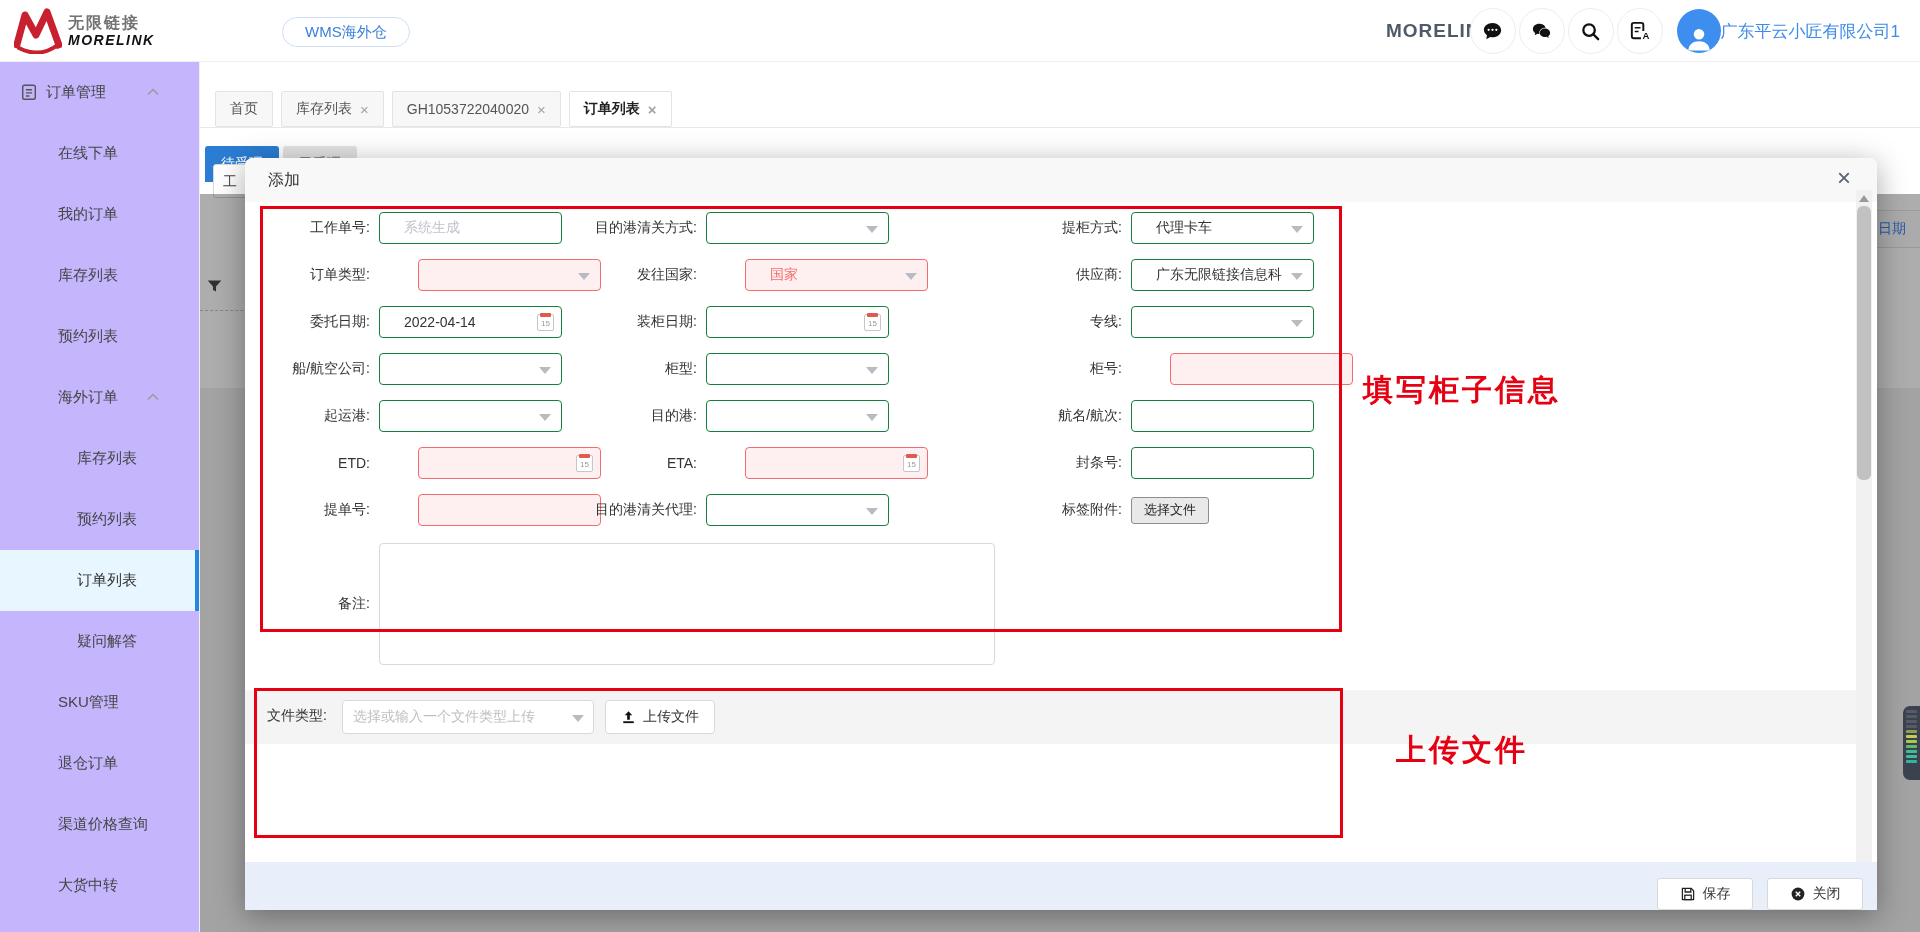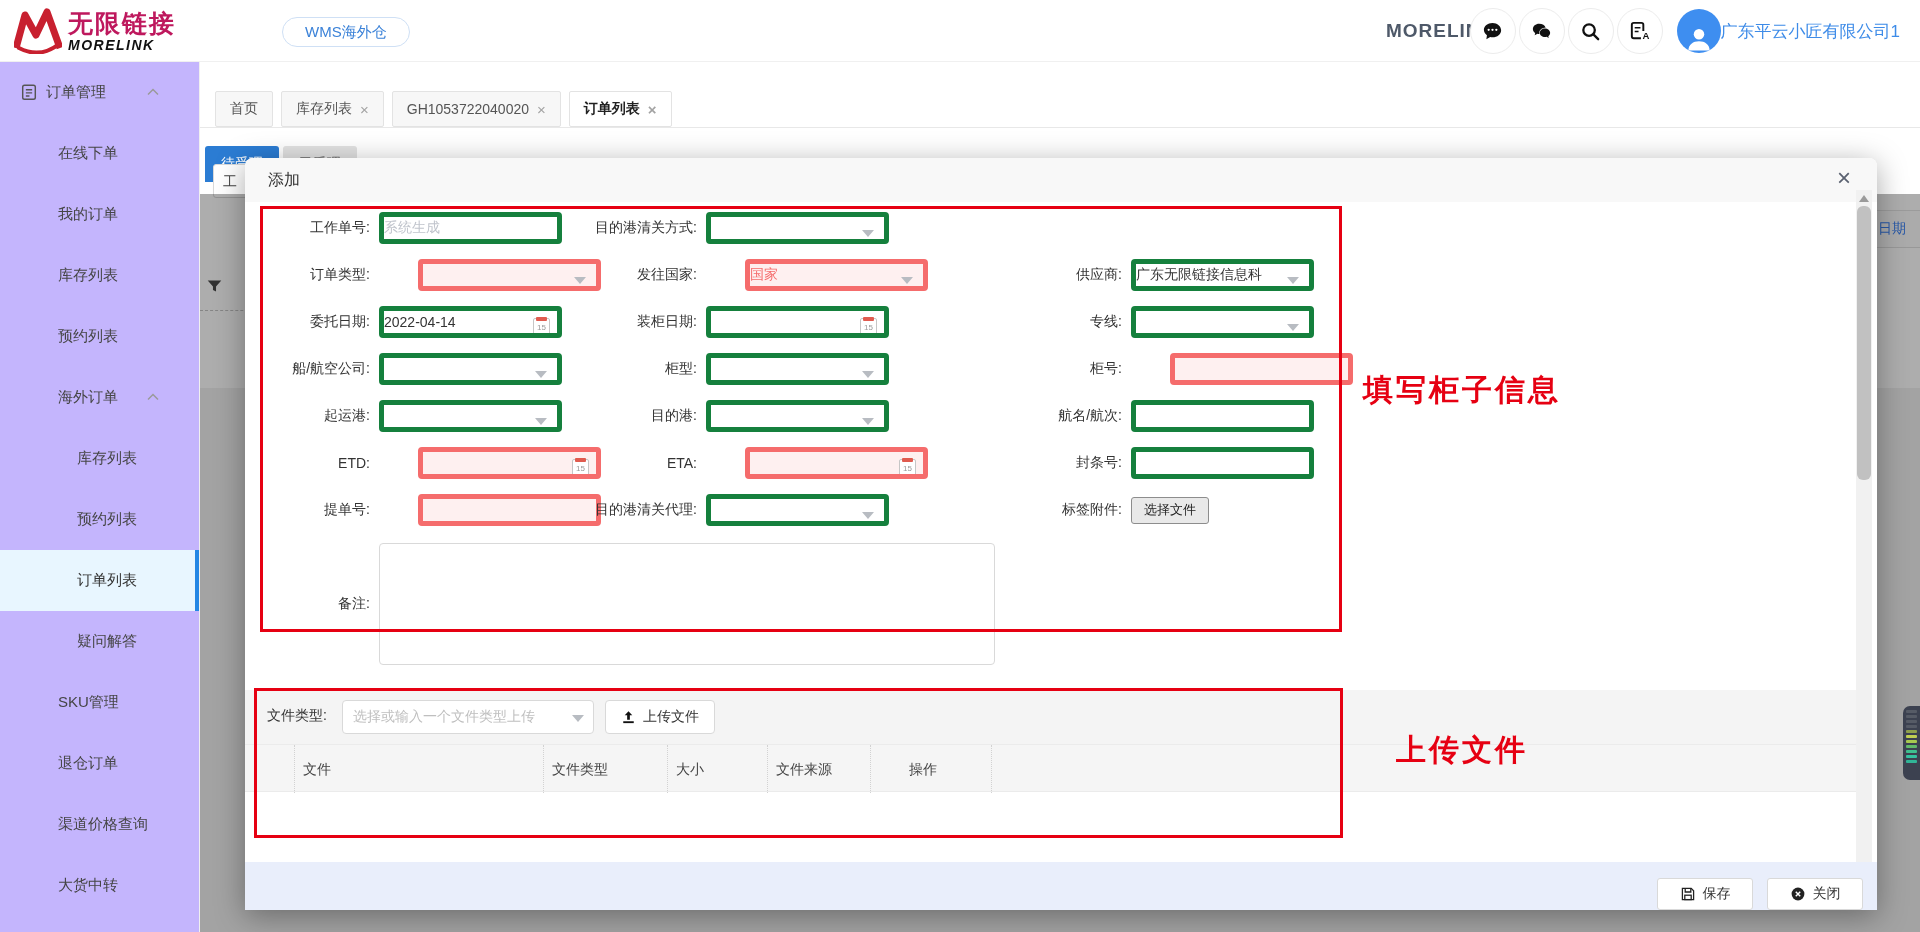--- a/index.html
+++ b/index.html
@@ -5,21 +5,21 @@
   * { box-sizing: border-box; margin: 0; padding: 0; }
   html,body { width:1920px; height:932px; overflow:hidden; }
   body { font-family:"Liberation Sans","DejaVu Sans",sans-serif; font-size:14px; color:#333; background:#fff; }
   .page { position:relative; width:1920px; height:932px; overflow:hidden; }
 
   
   .topbar { position:absolute; left:0; top:0; width:1920px; height:62px; background:#fff; border-bottom:1px solid #f0f0f0; z-index:20; }
   .brand { position:absolute; left:14px; top:8px; display:flex; align-items:center; }
   .brand-mark { width:48px; height:46px; }
   .brand-txt { margin-left:6px; line-height:1; }
-  .brand-cn { font-size:25px; font-weight:bold; color:#be185d; letter-spacing:2px; }
+  .brand-cn { font-size:16px; font-weight:bold; color:#737373; letter-spacing:2px; }
   .brand-en { font-size:14px; font-weight:bold; font-style:italic; color:#111; letter-spacing:1.5px; margin-top:2px; }
   .ws-tag { position:absolute; left:282px; top:17px; height:30px; padding:0 22px; border:1px solid #cfe0f5; border-radius:16px; color:#3b82d8; font-size:15px; display:flex; align-items:center; background:#fff; }
   .top-right { position:absolute; right:20px; top:0; height:62px; display:flex; align-items:center; }
   .ml-label { font-size:19px; font-weight:bold; color:#4e5969; letter-spacing:1px; margin-right:-14px; position:relative; z-index:1; }
   .cicon { width:46px; height:46px; border:1px solid #ececec; border-radius:50%; background:#fff; display:flex; align-items:center; justify-content:center; margin-left:3px; position:relative; z-index:2; }
   .cicon svg { width:23px; height:23px; }
   .avatar { width:44px; height:44px; border-radius:50%; background:#3e8ef0; display:flex; align-items:flex-end; justify-content:center; overflow:hidden; margin-left:14px; }
   .avatar svg { width:30px; height:30px; }
   .company { color:#3d8be8; font-size:17px; white-space:nowrap; }
 
@@ -62,21 +62,21 @@
   .btn { height:32px; min-width:96px; background:#fff; border:1px solid #d9d9d9; border-radius:3px; display:flex; align-items:center; justify-content:center; font-size:14px; color:#333; margin-left:14px; cursor:pointer; }
   .btn svg { width:16px; height:16px; margin-right:7px; }
 
   
   .g { position:absolute; display:flex; align-items:center; height:32px; }
   .g .lbl { text-align:right; font-size:14px; color:#333; white-space:nowrap; }
   .c1 { left:15px; }  .c1 .lbl { width:110px; }
   .c2 { left:340px; } .c2 .lbl { width:112px; }
   .c3 { left:760px; } .c3 .lbl { width:117px; }
   .r0{top:10px}.r1{top:57px}.r2{top:104px}.r3{top:151px}.r4{top:198px}.r5{top:245px}.r6{top:292px}
-  .ctl { position:relative; margin-left:9px; width:183px; height:32px; border:5px solid #15803d; border-radius:4px; background:#fff; display:flex; align-items:center; padding:0 0; font-size:14px; color:#333; cursor:pointer; overflow:hidden; }
+  .ctl { position:relative; margin-left:9px; width:183px; height:32px; border:1px solid #15803d; border-radius:4px; background:#fff; display:flex; align-items:center; padding:0 24px; font-size:14px; color:#333; cursor:pointer; overflow:hidden; }
   .ctl.err { border-color:#f56c6c; background:#fef0f0;margin-left:48px; }
   .ctl .ph { color:#c0c4cc; white-space:nowrap; }
   .ctl .phr { color:#f56c6c; white-space:nowrap; }
   .ctl .val { color:#333; white-space:nowrap; }
   .ctl .dcaret { position:absolute; right:10px; top:13px; width:0; height:0; border-left:6px solid transparent; border-right:6px solid transparent; border-top:7px solid #b8bcc2; }
   .cal { position:absolute; right:7px; top:7px; width:17px; height:17px; border:1px solid #c6c6c6; border-radius:2px; background:#fff; }
   .cal::before { content:""; position:absolute; left:2px; right:2px; top:-2px; height:4px; background:#e05b4f; border-radius:1px; }
   .cal::after { content:"15"; position:absolute; left:3px; top:4px; font-size:8px; color:#999; }
   .g.remark { left:15px; top:341px; height:122px; }
   .ta { margin-left:9px; width:616px; height:122px; border:1px solid #d9d9d9; border-radius:4px; background:#fff; resize:none; font-family:inherit; font-size:14px; padding:6px 8px; }
@@ -272,20 +272,27 @@
         <div class="ctl">
             <span class="ph">系统生成</span>
           </div>
       </div>
       <div class="g c2 r0">
         <span class="lbl">目的港清关方式:</span>
         <div class="ctl">
             <span class="dcaret"></span>
           </div>
       </div>
+      <div class="g c3 r0">
+        <span class="lbl">提柜方式:</span>
+        <div class="ctl">
+            <span class="val">代理卡车</span>
+            <span class="dcaret"></span>
+          </div>
+      </div>
 
       <div class="g c1 r1">
         <span class="lbl">订单类型:</span>
         <div class="ctl err">
             <span class="dcaret"></span>
           </div>
       </div>
       <div class="g c2 r1">
         <span class="lbl">发往国家:</span>
         <div class="ctl err">
@@ -401,28 +408,20 @@
           <span class="ph">选择或输入一个文件类型上传</span>
           <span class="dcaret"></span>
         </div>
         <div class="upbtn">
           <svg viewBox="0 0 20 20" fill="#111">
               <path d="M10 1.5l5 5.5h-3.2v6H8.2V7H5z"></path>
               <path d="M3 15h14v2.5H3z"></path>
             </svg>
           <span>上传文件</span>
         </div>
-      </div>
-      <div class="fthead">
-        <div class="fth fth0"></div>
-        <div class="fth fth1">文件</div>
-        <div class="fth fth2">文件类型</div>
-        <div class="fth fth3">大小</div>
-        <div class="fth fth4">文件来源</div>
-        <div class="fth fth5">操作</div>
       </div>
       <div class="redrect rect-file"></div>
       <div class="annot annot2">上传文件</div>
     </div>
 
     <div class="mscroll">
       <span class="up"></span>
       <span class="thumb"></span>
     </div>
 

